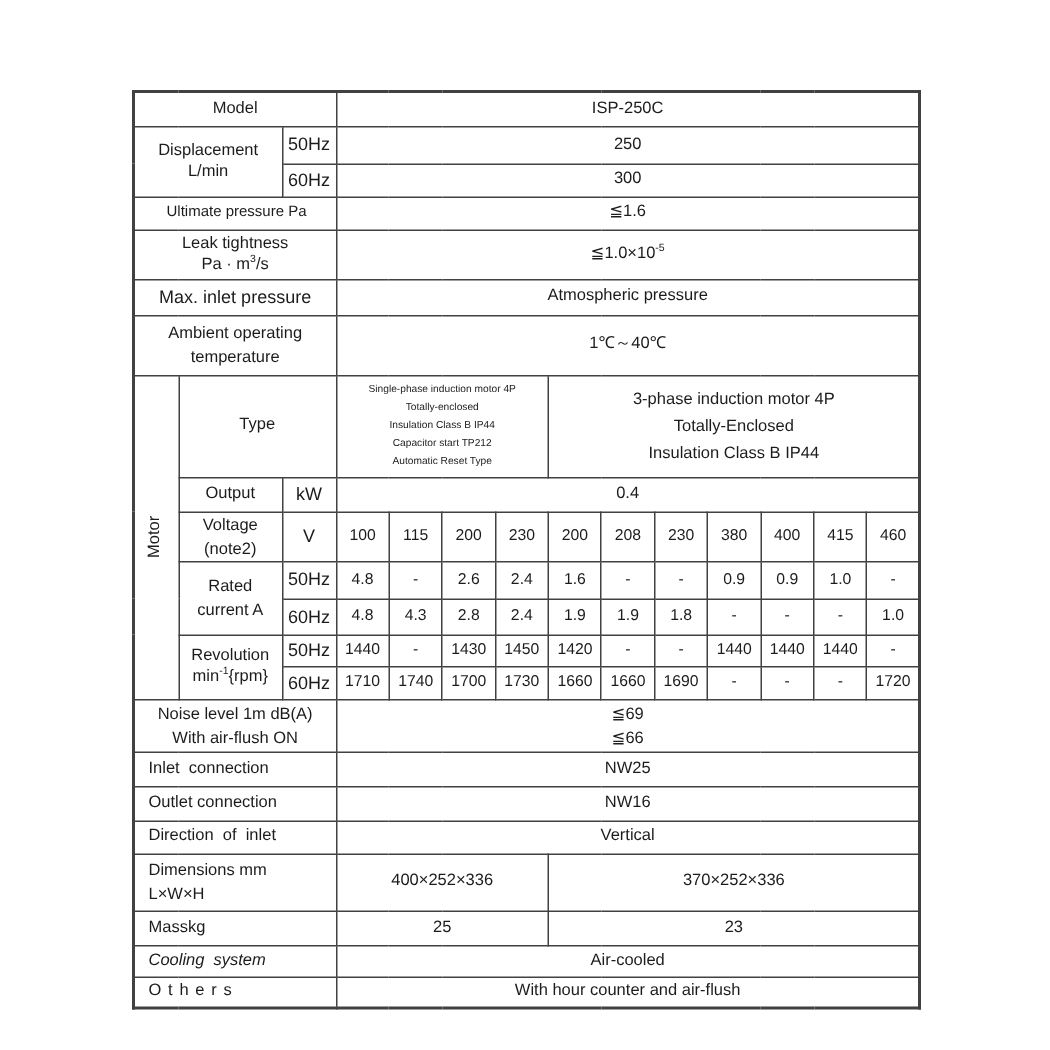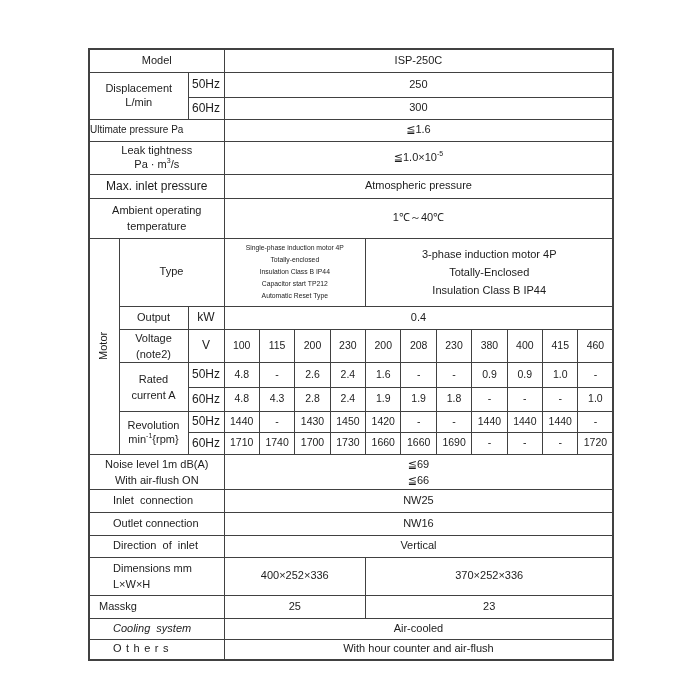--- a/index.html
+++ b/index.html
@@ -1,22 +1,22 @@
 <!DOCTYPE html>
 <html><head>
 <meta charset="utf-8">
 <style>
   html,body{margin:0;padding:0;background:#ffffff;}
   body{width:700px;height:700px;position:relative;font-family:"Liberation Sans",sans-serif;color:#1c1c1c;}
-  .sheet{position:absolute;left:88px;top:48px;}
+  .sheet{position:absolute;left:88px;top:60px;}
   table{border-collapse:collapse;table-layout:fixed;width:524px;border:2px solid #414141;}
   td{border:1px solid #414141;text-align:center;vertical-align:middle;padding:0;font-size:11px;line-height:1.25;overflow:hidden;}
-  .left{text-align:left;padding-left:23px;}
+  .left{text-align:left;padding-left:9px;}
   .sm{font-size:12px;}
-  .xs{font-size:10px;padding-left:0;}
+  .xs{font-size:10px;padding-left:21px;}
   sup{font-size:7px;line-height:0;}
   .ws-pre{white-space:pre;}
   
   .h-model{height:23px}.h-d50{height:25px}.h-d60{height:22px}.h-ult{height:22px}
   .h-leak{height:33px}.h-max{height:24px}.h-amb{height:40px}.h-type{height:68px}
   .h-out{height:23px}.h-volt{height:32px}.h-rc50{height:25px}.h-rc60{height:24px}
   .h-rev50{height:21px}.h-rev60{height:22px}.h-noise{height:35px}.h-inlet{height:23px}
   .h-outlet{height:23px}.h-dir{height:22px}.h-dims{height:38px}.h-mass{height:23px}
   .h-cool{height:21px}.h-oth{height:21px}
   

